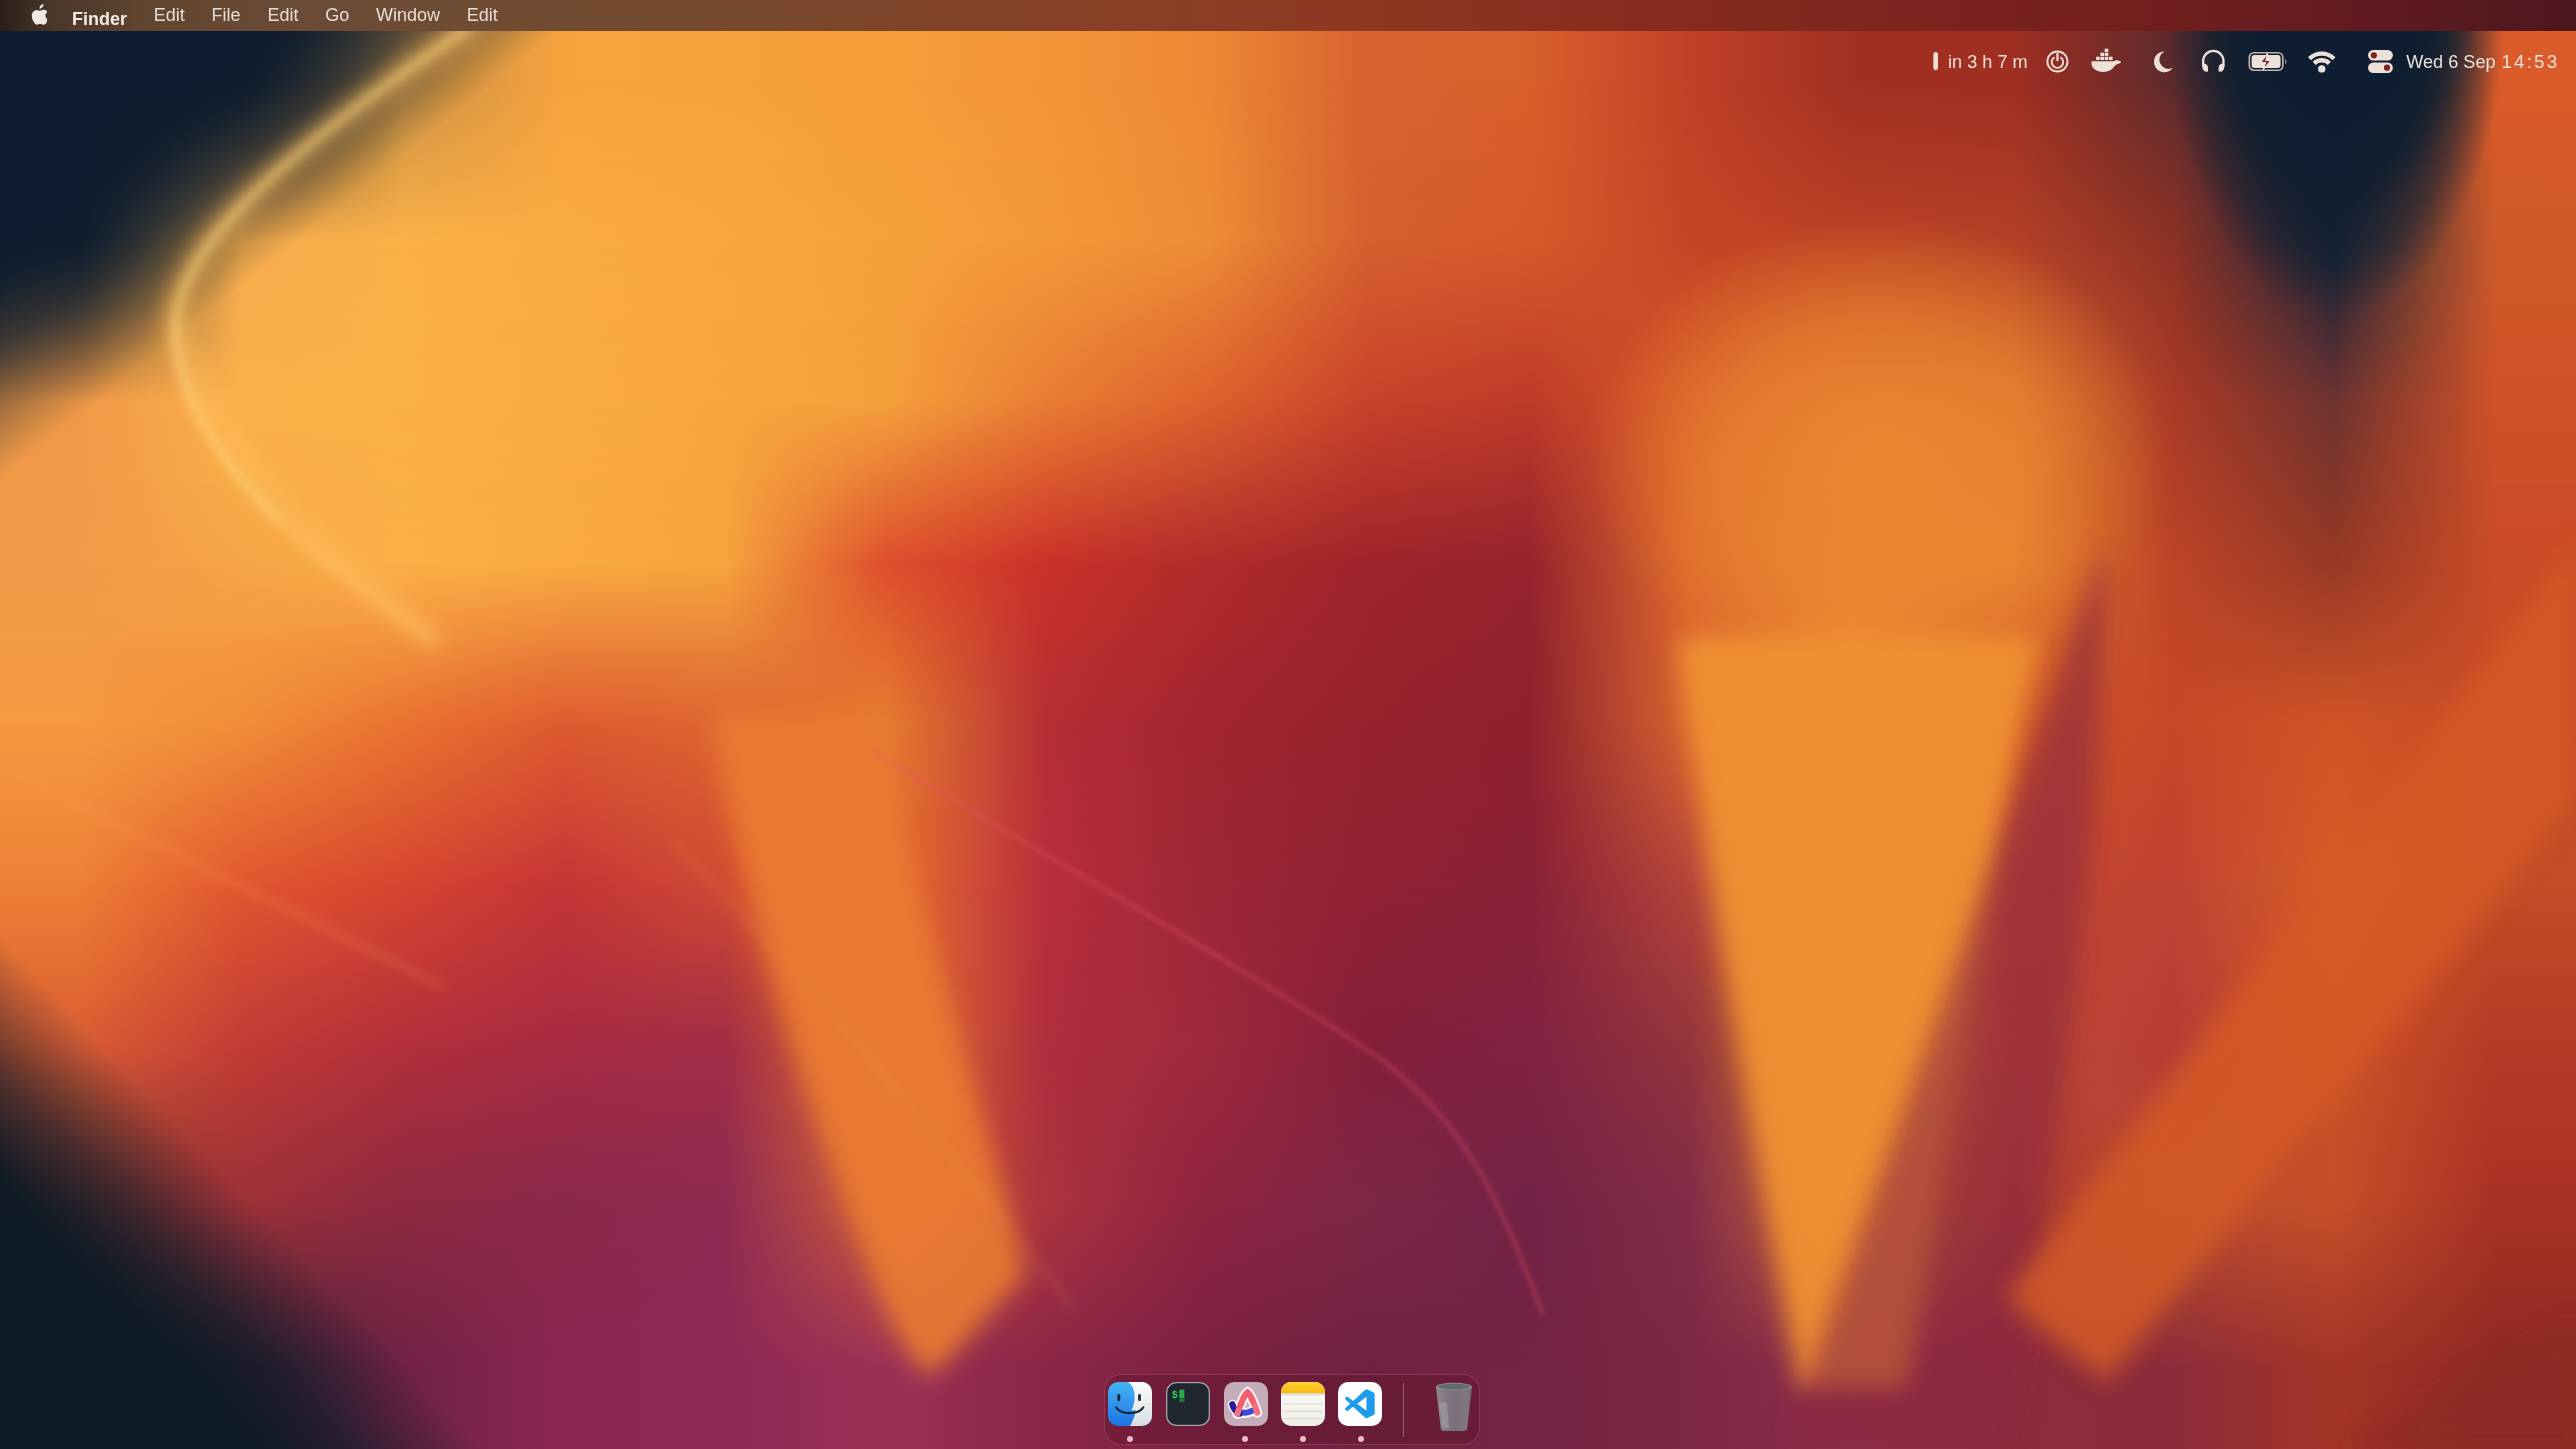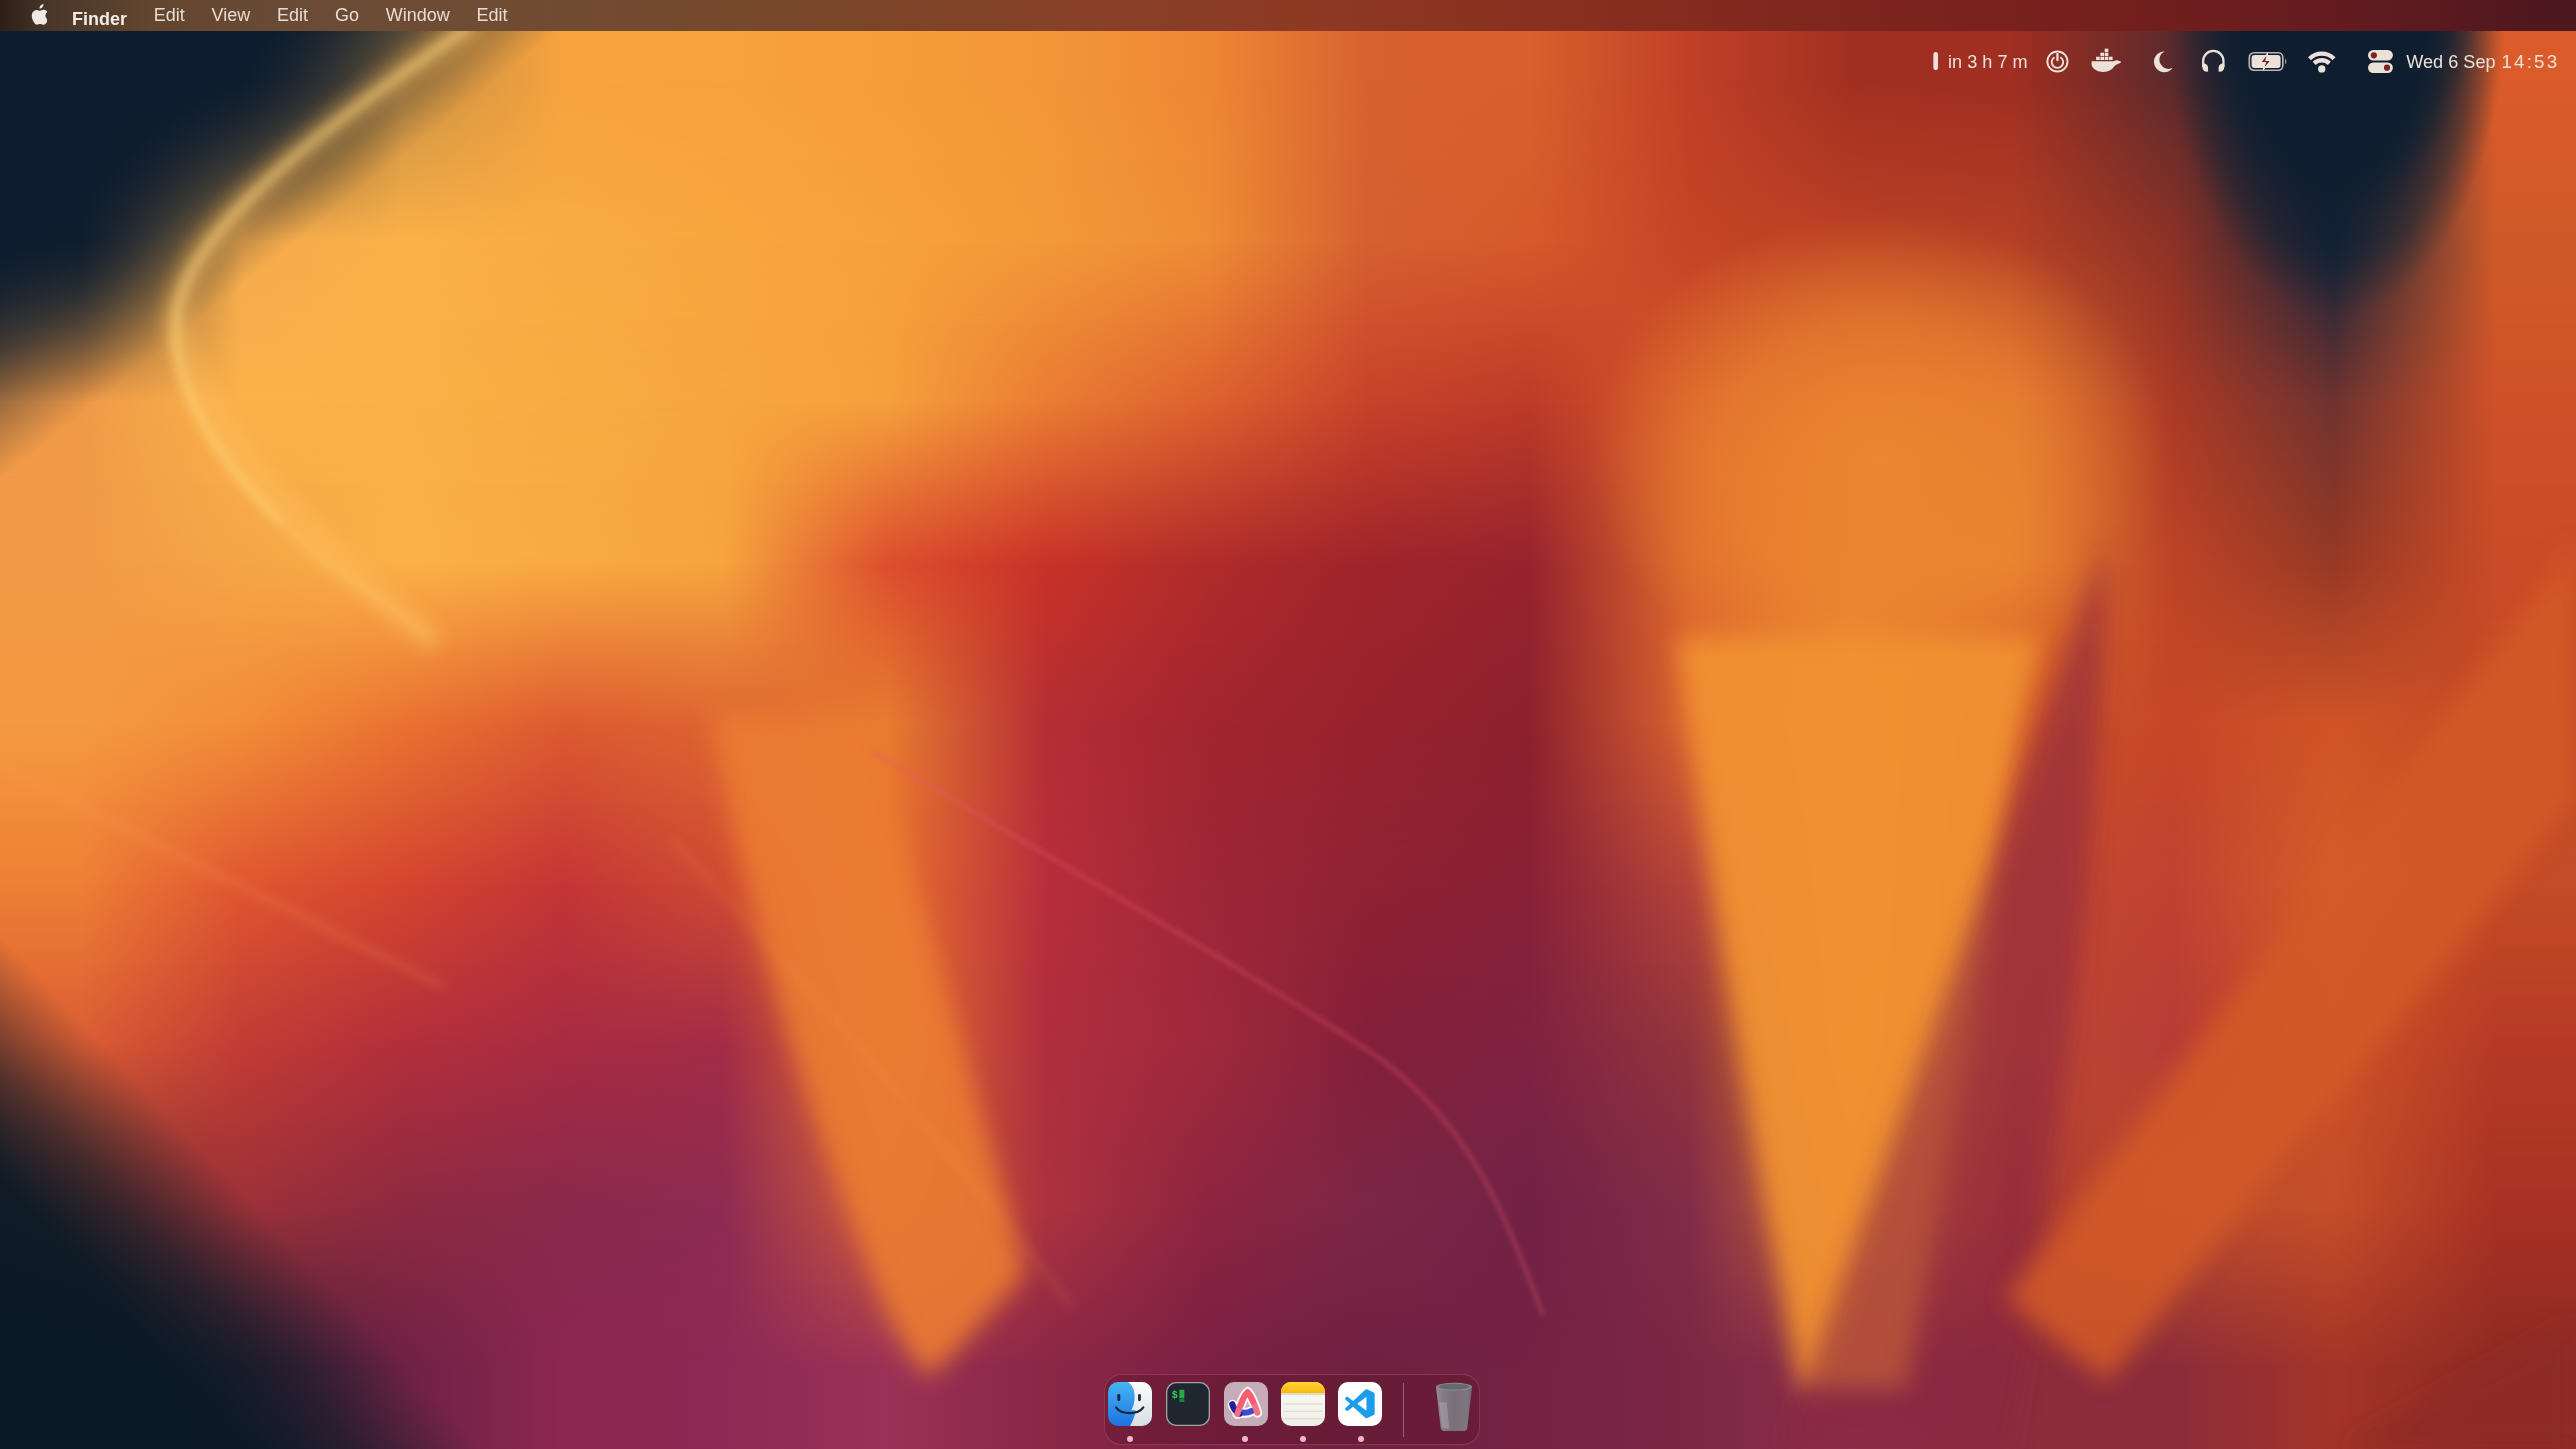--- a/index.html
+++ b/index.html
@@ -654,21 +654,21 @@
   <path d="M 1300,1120 C 1600,1300 1900,1470 2060,1580 C 2190,1680 2240,1800 2300,1960" fill="none" stroke="#e8566a" stroke-width="5" filter="url(#b4)" opacity="0.45"></path>
   <path d="M 1000,1250 C 1220,1480 1420,1720 1600,1950" fill="none" stroke="#f9a851" stroke-width="6" filter="url(#b8)" opacity="0.22"></path>
 </svg>
 <div id="menubar">
   <div class="mleft">
     <svg width="19" height="23" viewBox="0 0 22 27" style="margin:0 0 2px 27.5px">
       <path d="M18.4 8.0c-1.9-.2-3.5 1.1-4.4 1.1-.9 0-2.3-1.1-3.9-1.0-2.0 0-3.8 1.2-4.8 2.9-2.1 3.5-.6 8.7 1.5 11.6 1.0 1.4 2.2 3.0 3.7 3.0 1.5-.1 2.0-.9 3.8-.9 1.8 0 2.2.9 3.9.9 1.6 0 2.6-1.5 3.6-2.9 1.1-1.7 1.5-3.2 1.6-3.3-.1 0-3.1-1.2-3.1-4.6 0-2.9 2.3-4.3 2.5-4.4-1.4-2.0-3.6-2.3-4.4-2.4zM16.8 4.9c.8-.9 1.4-2.3 1.2-3.7-1.2.1-2.6.8-3.4 1.8-.7.8-1.4 2.2-1.2 3.6 1.3.1 2.7-.7 3.4-1.7z" fill="#f0e9e2"></path>
     </svg>
     <span class="mitem mbold" style="margin-left:25.5px">Finder</span>
     <span class="mitem">Edit</span>
-    <span class="mitem">View</span>
+    <span class="mitem">File</span>
     <span class="mitem">Edit</span>
     <span class="mitem">Go</span>
     <span class="mitem">Window</span>
     <span class="mitem">Edit</span>
   </div>
   <div class="mright">
     <svg width="644" height="31" viewBox="0 0 960 46">
       <g fill="#ece1d9" stroke="none" font-family="Liberation Sans">
         <rect x="2" y="9" width="7" height="27" rx="3.5"></rect>
         <text x="24" y="32" font-size="27">in 3 h 7 m</text>

